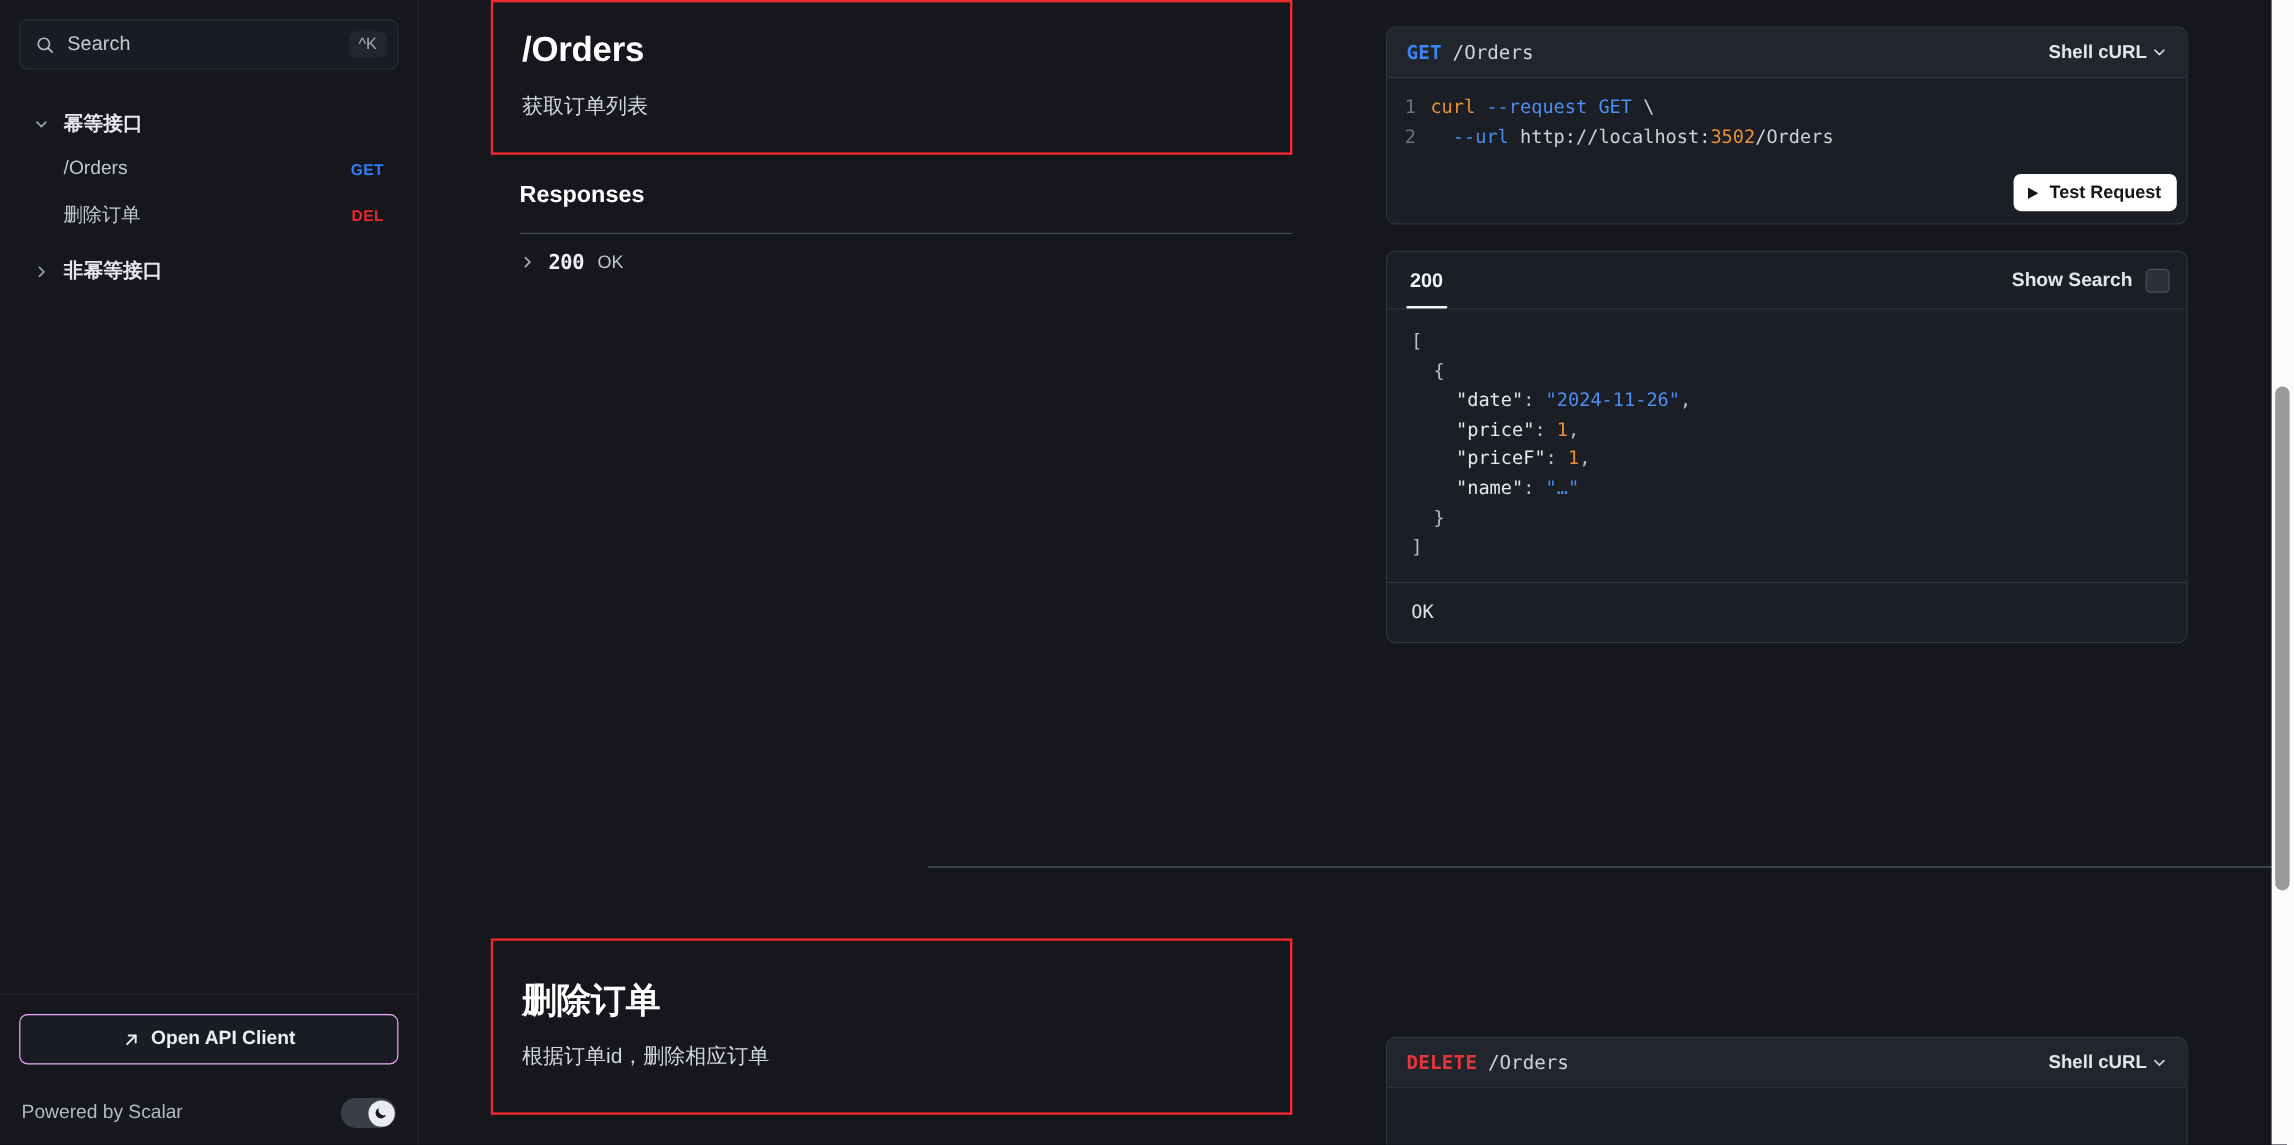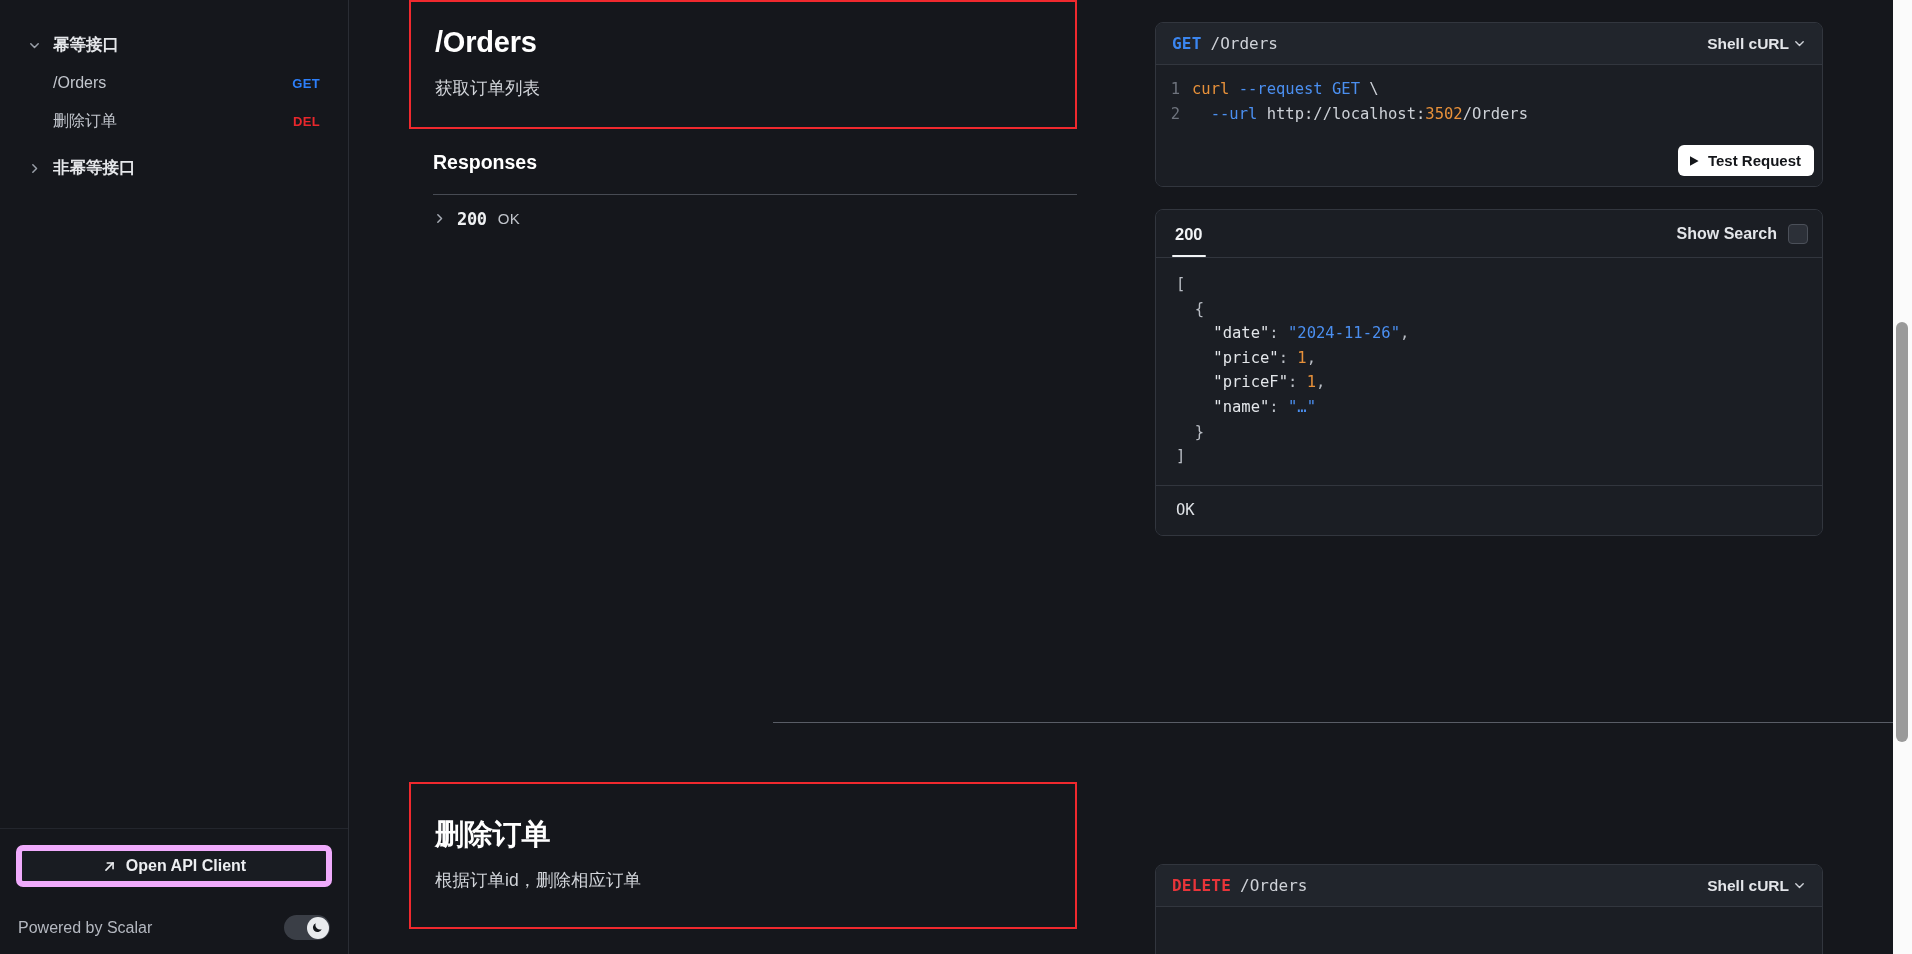--- a/index.html
+++ b/index.html
@@ -112,21 +112,21 @@
   .sidebar-bottom {
     flex: 0 0 auto;
     border-top: 1px solid #23262d;
     padding: 16px 16px 14px 16px;
   }
   .api-client-btn {
     display: flex;
     align-items: center;
     justify-content: center;
     height: 42px;
-    border: 6px solid #f0abfc;
+    border: 1px solid #f0abfc;
     border-radius: 7px;
     background: #191c22;
     cursor: pointer;
     gap: 9px;
   }
   .api-client-btn .label { font-size: 16px; font-weight: bold; color: #eceef1; }
   .arrow-ne svg { display: block; }
 
   .powered {
     display: flex;
@@ -410,20 +410,32 @@
     border-radius: 7px;
   }
 </style>
 </head>
 <body>
 
 <div id="app">
 
   <aside class="sidebar">
 
+    <div class="sidebar-top">
+      <div class="search-box">
+        <span class="search-icon">
+          <svg width="15" height="15" viewBox="0 0 16 16" fill="none">
+            <circle cx="7" cy="7" r="5" stroke="#b8bcc4" stroke-width="1.5"></circle>
+            <line x1="10.8" y1="10.8" x2="14.4" y2="14.4" stroke="#b8bcc4" stroke-width="1.5" stroke-linecap="round"></line>
+          </svg>
+        </span>
+        <span class="search-label">Search</span>
+        <span class="kbd">^K</span>
+      </div>
+    </div>
 
     <nav class="nav">
 
       <div class="nav-row nav-group">
         <span class="chev">
           <svg width="13" height="13" viewBox="0 0 14 14" fill="none">
             <path d="M3 5.2L7 9.2L11 5.2" stroke="#9aa0a9" stroke-width="1.6" stroke-linecap="round" stroke-linejoin="round"></path>
           </svg>
         </span>
         <span class="nav-text">幂等接口</span>

